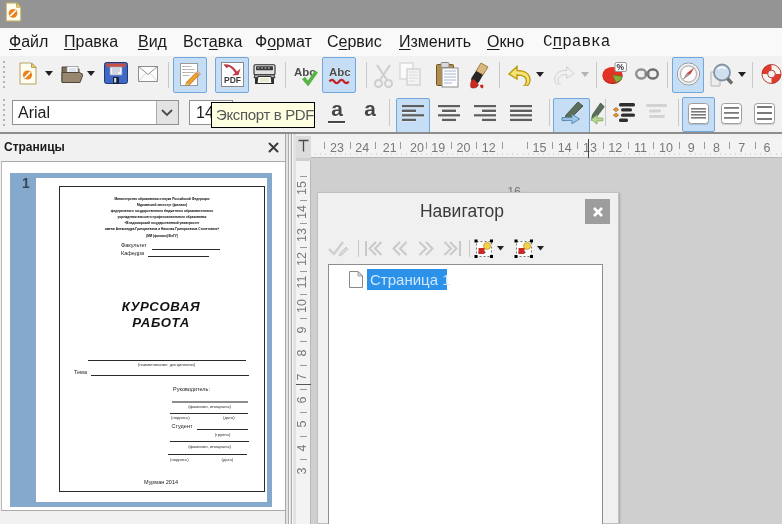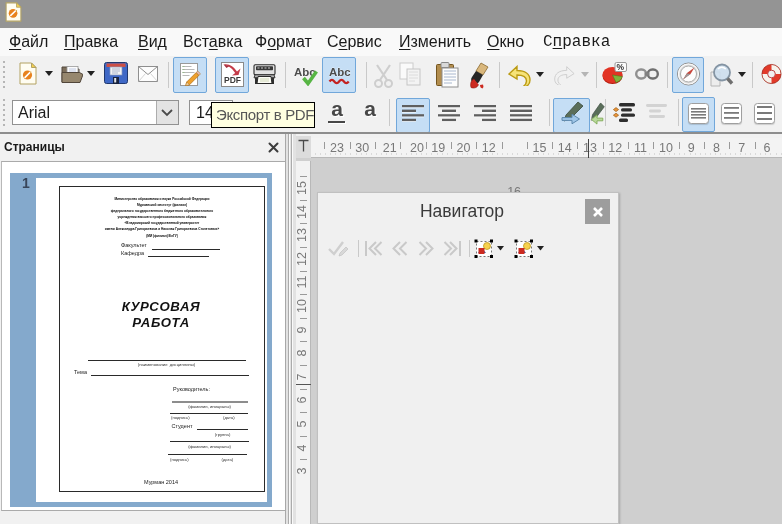--- a/index.html
+++ b/index.html
@@ -436,21 +436,21 @@
 <div class="abs" style="left:292px;top:134px;width:1px;height:390px;background:#fafafa;"></div>
 
 <div class="abs" id="corner" style="left:296px;top:136px;width:15px;height:22px;background:#dcdcdc;"></div>
 <svg class="abs" style="left:296px;top:137px;" width="15" height="16">
     <path d="M2.5 3.5 h10 M7.5 3.5 v11" stroke="#4a4a4a" stroke-width="1.3"></path>
   </svg>
 <div class="abs" id="hruler" style="left:311px;top:138px;width:471px;height:20px;background:#f3f3f3;border-bottom:1px solid #b8b8b8;">
   <div class="abs" style="left:0;top:15px;width:471px;height:2px;background:repeating-linear-gradient(90deg,transparent 0px,transparent 4.06px,#c4c4c4 4.06px,#c4c4c4 5.06px);opacity:0.55;"></div>
   <span class="rn" style="left:17.0px;">23</span>
   <span class="rt" style="left:13.3px;"></span>
-  <span class="rn" style="left:42.3px;">30</span>
+  <span class="rn" style="left:42.3px;">24</span>
   <span class="rt" style="left:38.7px;"></span>
   <span class="rn" style="left:67.6px;text-align:right;">21</span>
   <span class="rt" style="left:64.0px;"></span>
   <span class="rn" style="left:97px;text-align:center;">20</span>
   <span class="rt" style="left:89.2px;"></span>
   <span class="rn" style="left:118.2px;">19</span>
   <span class="rt" style="left:114.5px;"></span>
   <span class="rn" style="left:143.5px;">20</span>
   <span class="rt" style="left:139.8px;"></span>
   <span class="rn" style="left:168.8px;">12</span>
@@ -558,13 +558,21 @@
         <rect x="0.5" y="0.5" width="3" height="3"></rect>
         <rect x="16" y="0.5" width="3" height="3"></rect>
         <rect x="0.5" y="16" width="3" height="3"></rect>
         <rect x="16" y="16" width="3" height="3"></rect>
       </g>
   </svg>
   <svg class="abs" style="left:219px;top:53px;" width="7" height="5">
       <path d="M0 0 h7 l-3.5 4.5z" fill="#222"></path>
     </svg>
 
+  <div class="abs" style="left:10px;top:71px;width:275px;height:261px;background:#fff;border:1px solid #8e8e8e;">
+    <svg class="abs" style="left:20px;top:6px;" width="14" height="17" viewBox="0 0 14 17">
+      <path d="M0.5 0.5 H9 l4.5 4.5 V16.5 H0.5z" fill="#fdfdfd" stroke="#8a8a8a"></path>
+      <path d="M9 0.5 l4.5 4.5 H9z" fill="#e3e3e3" stroke="#8a8a8a" stroke-width="0.8"></path>
+    </svg>
+    <div class="abs" style="left:38px;top:4px;width:80px;height:21px;background:#2b91e9;"></div>
+    <div class="abs" style="left:41px;top:6px;font-size:15px;color:#cfe8ff;">Страница 1</div>
+  </div>
 </div>
 
 </body></html>

